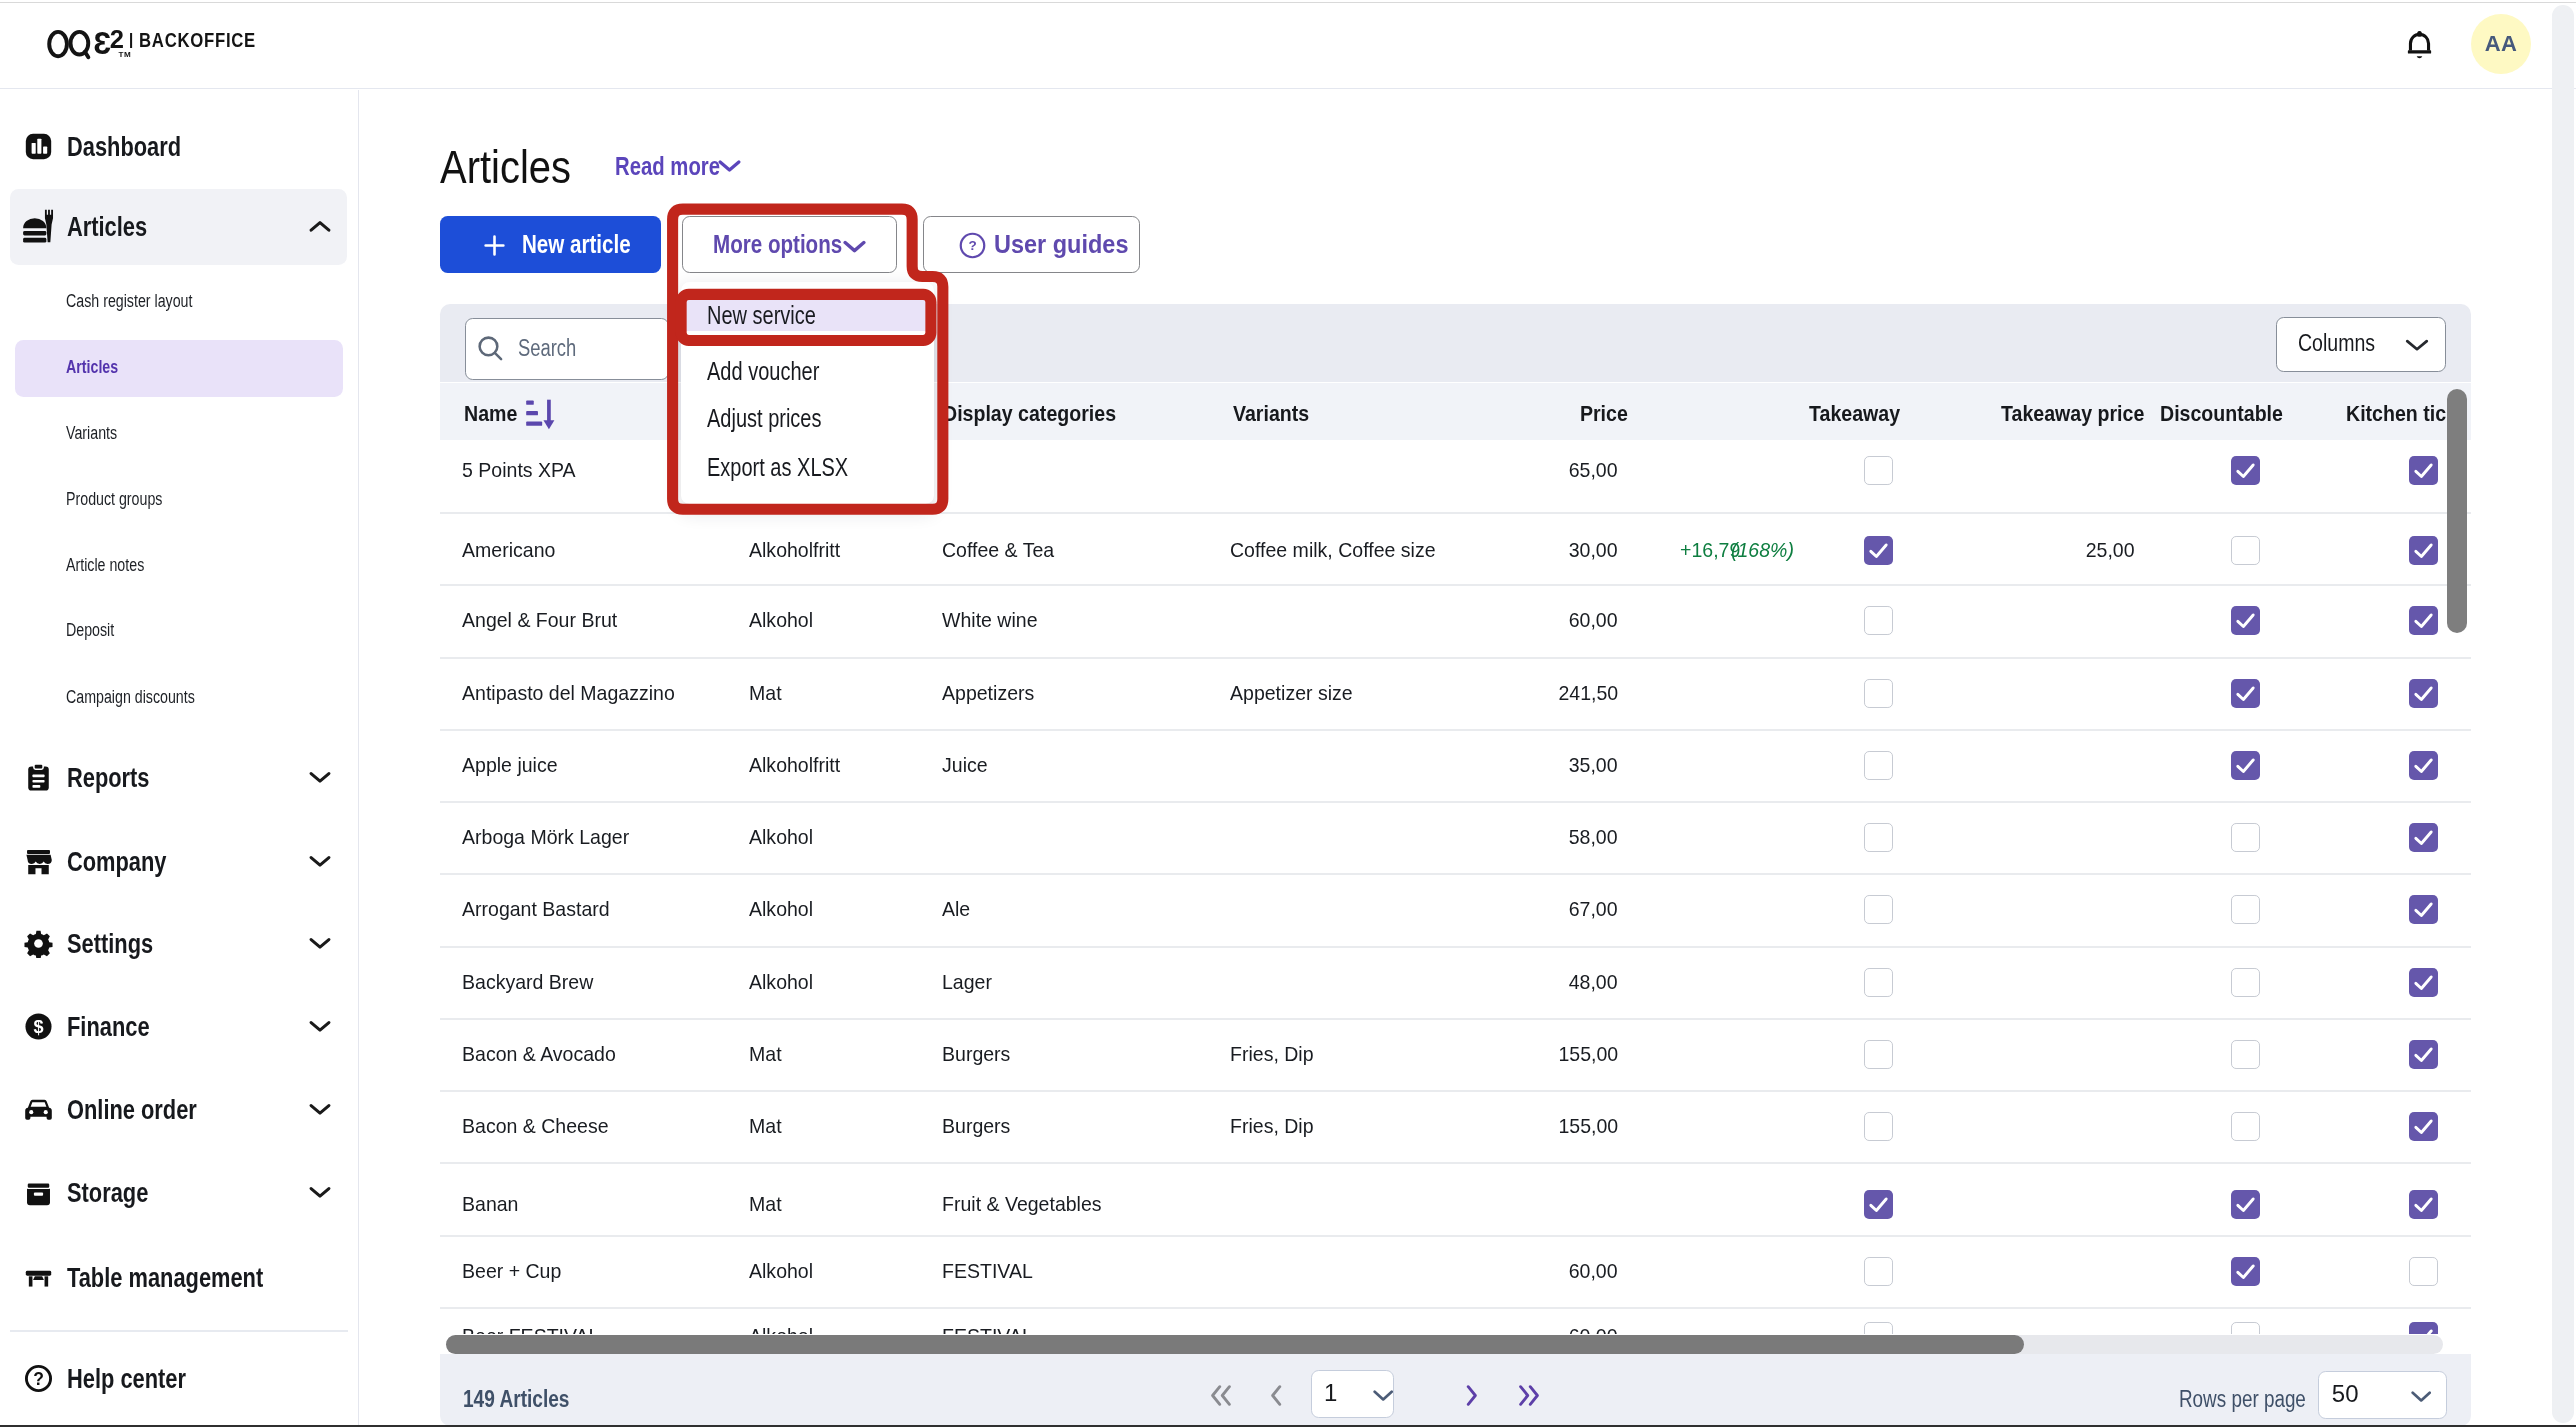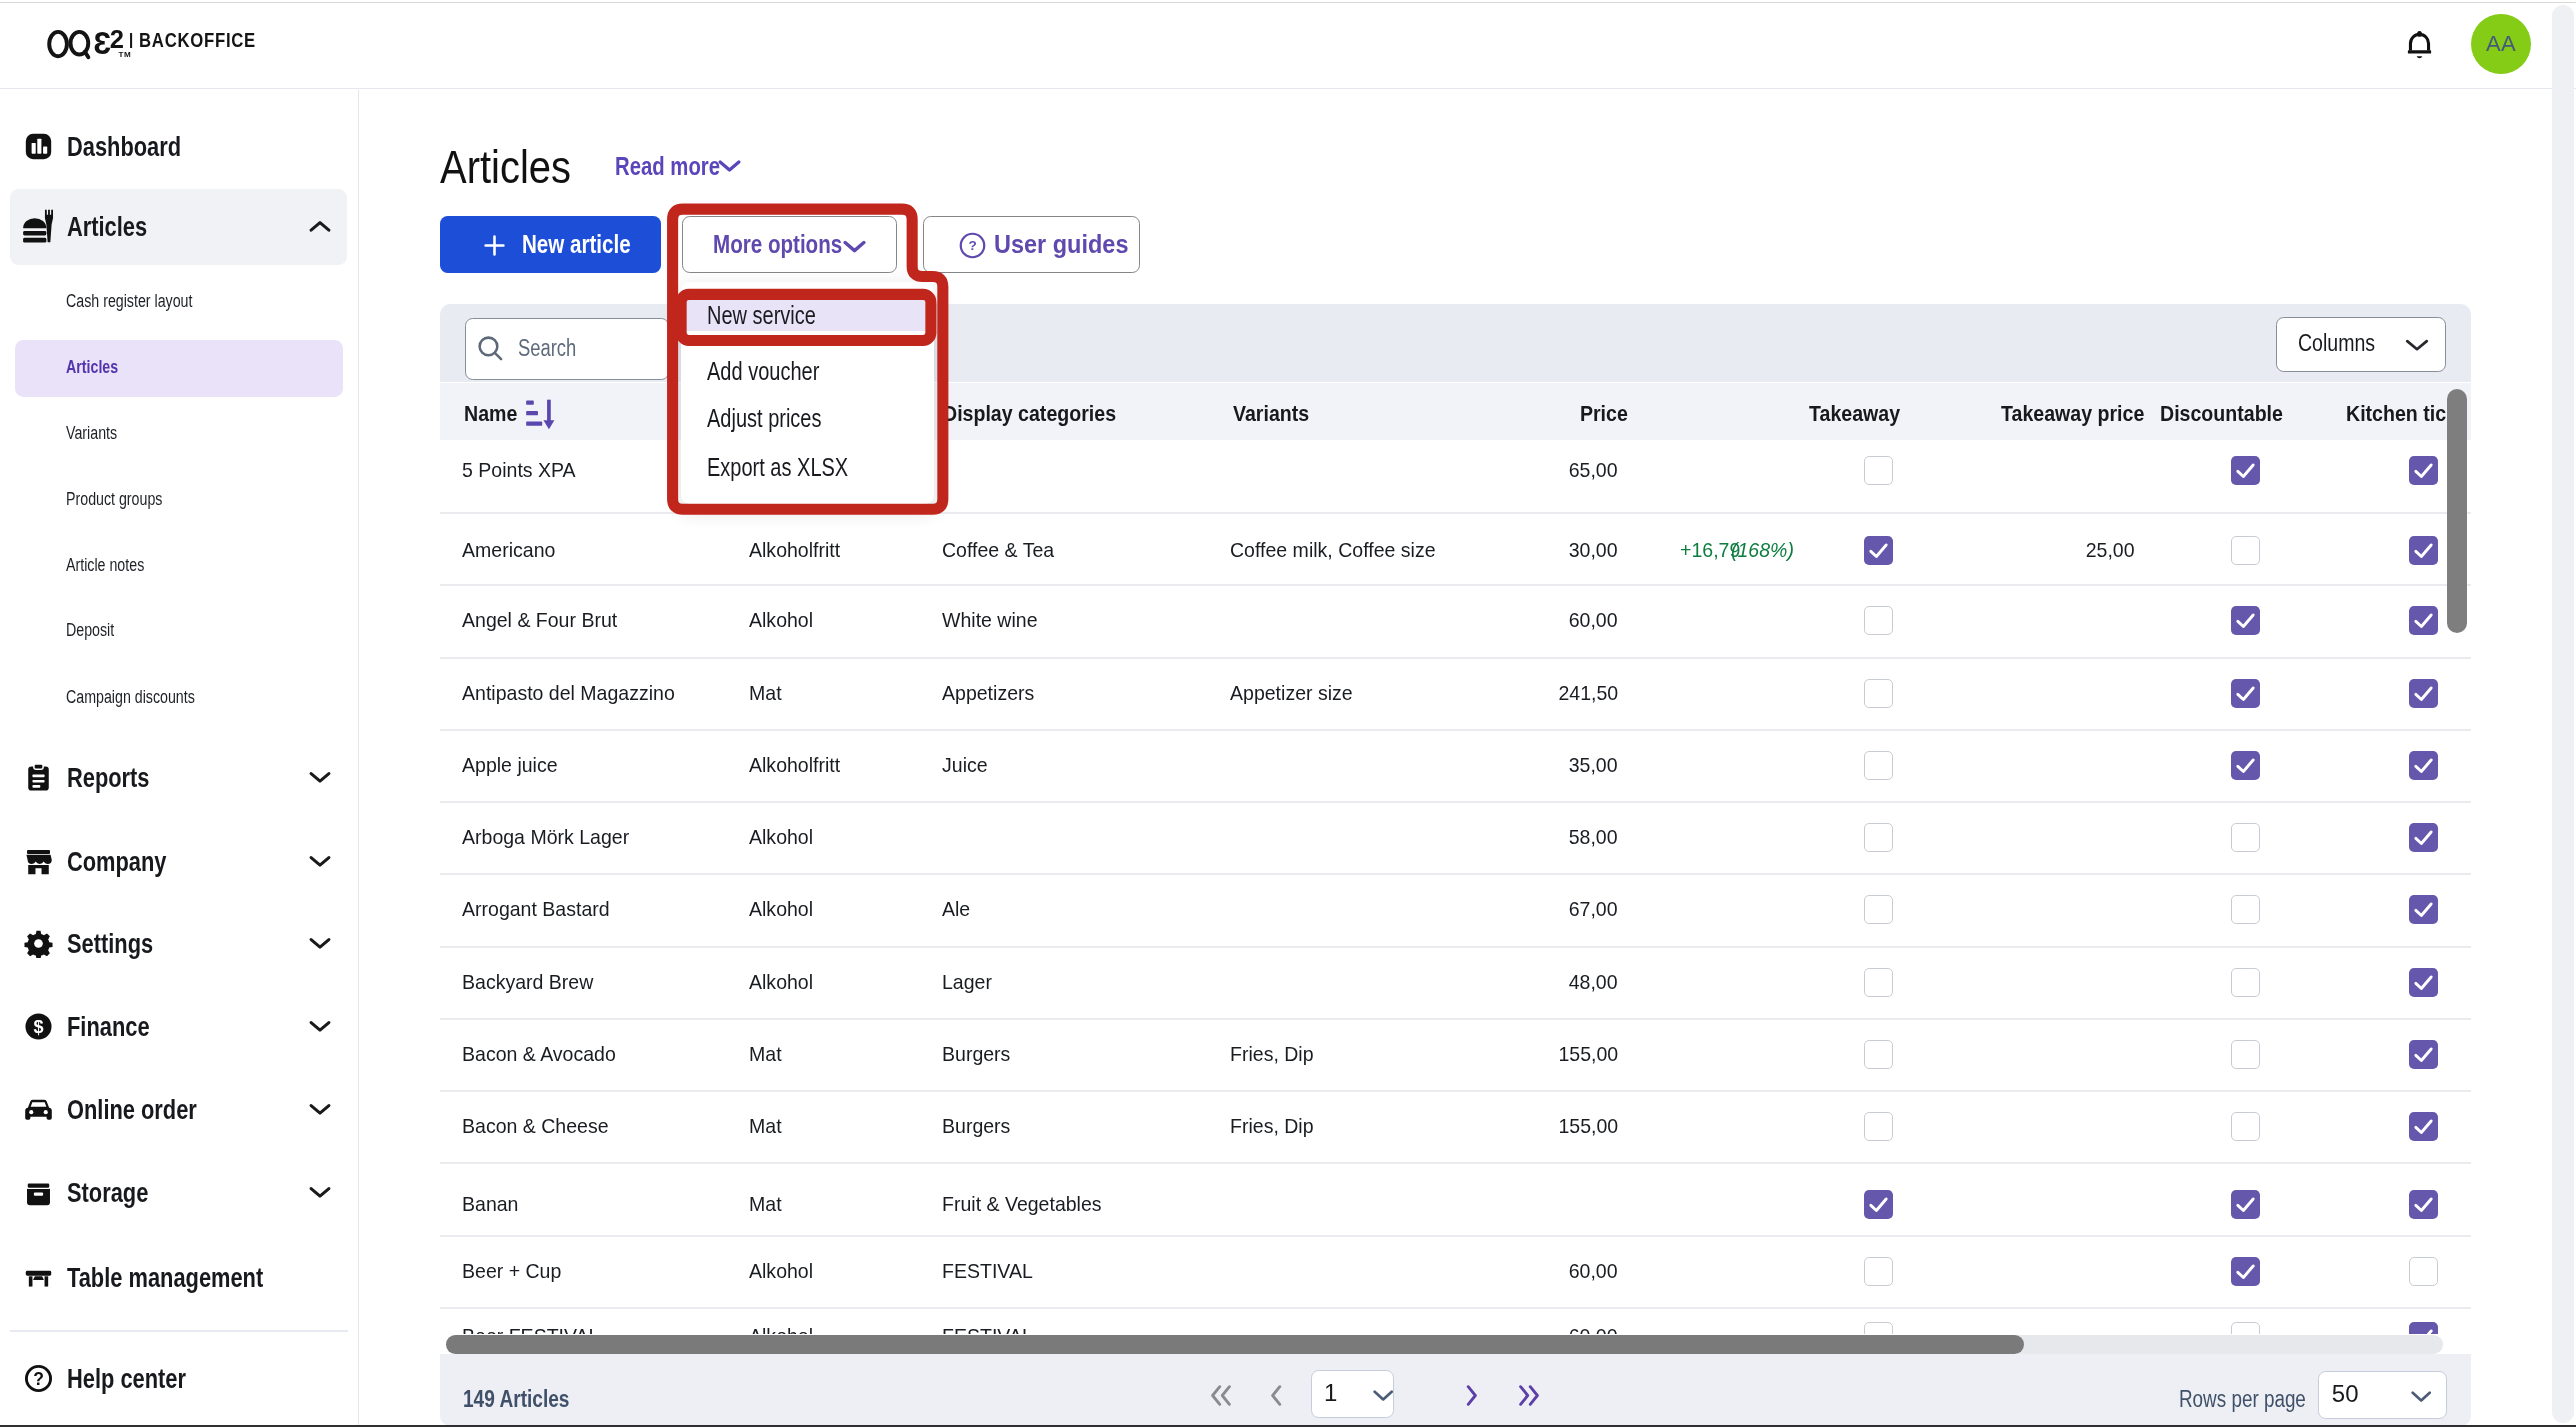--- a/index.html
+++ b/index.html
@@ -1,21 +1,21 @@
 <!DOCTYPE html>
 <html style="font-size:13.6px"><head><meta charset="utf-8">
 <style>
 * { margin:0; padding:0; box-sizing:border-box; }
 html,body { width:2576px; height:1428px; }
 body { font-family:"Liberation Sans", sans-serif; background:#fff; position:relative; overflow:hidden; color:#17191d; }
 .abs { position:absolute; }
 .sq { display:inline-block; transform-origin:0 50%; white-space:nowrap; }
 
 .tophead { position:absolute; left:0; top:0; width:2576px; height:89px; background:#fff; border-bottom:1.7px solid #e4e7ef; }
-.avatar { position:absolute; left:2471px; top:13.6px; width:60px; height:60px; border-radius:50%; background:#84cc16; color:#46597c; font-size:22px; font-weight:400; display:flex; align-items:center; justify-content:center; letter-spacing:0.4px; }
+.avatar { position:absolute; left:2471px; top:13.6px; width:60px; height:60px; border-radius:50%; background:#fef9c3; color:#46597c; font-size:22px; font-weight:700; display:flex; align-items:center; justify-content:center; letter-spacing:0.4px; }
 
 .sidebar { position:absolute; left:0; top:90px; width:359px; height:1337px; background:#fff; border-right:1.7px solid #e4e6ee; }
 .sideitem { position:absolute; left:0; width:359px; height:56px; }
 .sideitem .ic { position:absolute; left:24px; top:50%; margin-top:-14.5px; width:29px; height:29px; }
 .sideitem .tx { position:absolute; left:67px; top:50%; transform:translateY(-47%); font-size:28px; font-weight:700; }
 .sideitem .tx .sq { transform:scaleX(0.78); }
 .sideitem .chev { position:absolute; left:309px; top:50%; margin-top:-6px; width:22px; height:12.8px; }
 .subitem { position:absolute; left:66px; font-size:18px; color:#1d2025; transform:translateY(-52%); }
 .subitem .sq { transform:scaleX(0.79); }
 .grpbox { position:absolute; left:10.2px; top:189px; width:337px; height:76px; background:#f1f2f6; border-radius:8.5px; }

